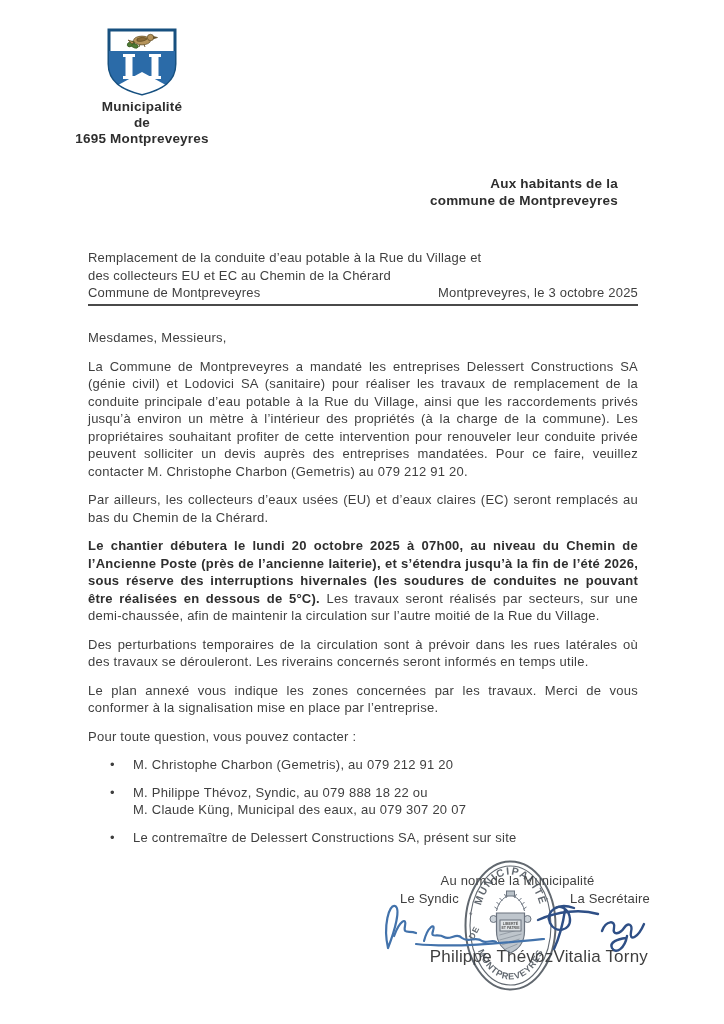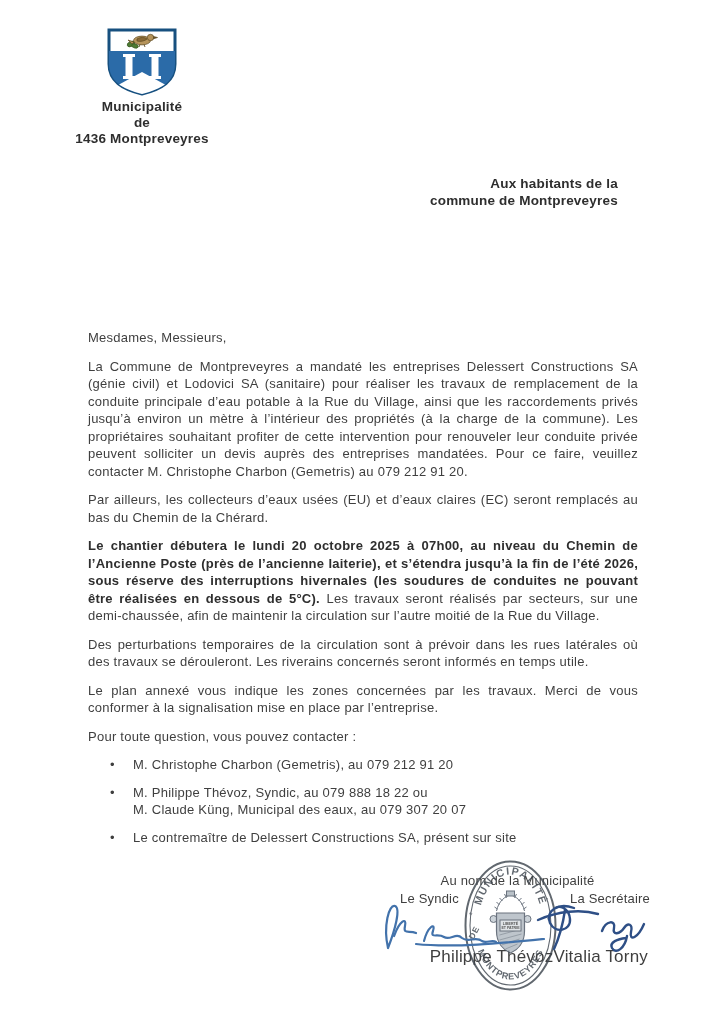--- a/index.html
+++ b/index.html
@@ -66,28 +66,36 @@
           <ellipse cx="38" cy="14.5" rx="8.5" ry="4.4" fill="#b5935a"></ellipse>
           <path d="M33,13 C36,11 41,11 43,13 C41,15 36,16 33,15 Z" fill="#8a6a36"></path>
           <circle cx="46.5" cy="11.5" r="3.2" fill="#b5935a"></circle>
           <path d="M49.5,10.5 L53.5,11.5 L49.5,12.8 Z" fill="#6b5327"></path>
           <path d="M36,18.5 L35,21 M40,18.5 L41,21" stroke="#5d4a23" stroke-width="0.9" fill="none"></path>
         </g>
       </g>
     </svg>
     <div class="org-line">Municipalité</div>
     <div class="org-line">de</div>
-    <div class="org-line">1436 Montpreveyres</div>
+    <div class="org-line">1695 Montpreveyres</div>
   </div>
 
   <div class="recipient">
     <div>Aux habitants de la</div>
     <div>commune de Montpreveyres</div>
   </div>
 
+  <div class="subject">
+    <div>Remplacement de la conduite d’eau potable à la Rue du Village et</div>
+    <div>des collecteurs EU et EC au Chemin de la Chérard</div>
+    <div class="subject-row3">
+      <span>Commune de Montpreveyres</span>
+      <span>Montpreveyres, le 3 octobre 2025</span>
+    </div>
+  </div>
 
   <div class="body-text">
     <p>Mesdames, Messieurs,</p>
     <p>La Commune de Montpreveyres a mandaté les entreprises Delessert Constructions SA (génie civil) et Lodovici SA (sanitaire) pour réaliser les travaux de remplacement de la conduite principale d’eau potable à la Rue du Village, ainsi que les raccordements privés jusqu’à environ un mètre à l’intérieur des propriétés (à la charge de la commune). Les propriétaires souhaitant profiter de cette intervention pour renouveler leur conduite privée peuvent solliciter un devis auprès des entreprises mandatées. Pour ce faire, veuillez contacter M. Christophe Charbon (Gemetris) au 079 212 91 20.</p>
     <p>Par ailleurs, les collecteurs d’eaux usées (EU) et d’eaux claires (EC) seront remplacés au bas du Chemin de la Chérard.</p>
     <p><span class="b">Le chantier débutera le lundi 20 octobre 2025 à 07h00, au niveau du Chemin de l’Ancienne Poste (près de l’ancienne laiterie), et s’étendra jusqu’à la fin de l’été 2026, sous réserve des interruptions hivernales (les soudures de conduites ne pouvant être réalisées en dessous de 5°C).</span><span> Les travaux seront réalisés par secteurs, sur une demi-chaussée, afin de maintenir la circulation sur l’autre moitié de la Rue du Village.</span></p>
     <p>Des perturbations temporaires de la circulation sont à prévoir dans les rues latérales où des travaux se dérouleront. Les riverains concernés seront informés en temps utile.</p>
     <p>Le plan annexé vous indique les zones concernées par les travaux. Merci de vous conformer à la signalisation mise en place par l’entreprise.</p>
     <p>Pour toute question, vous pouvez contacter :</p>
 

